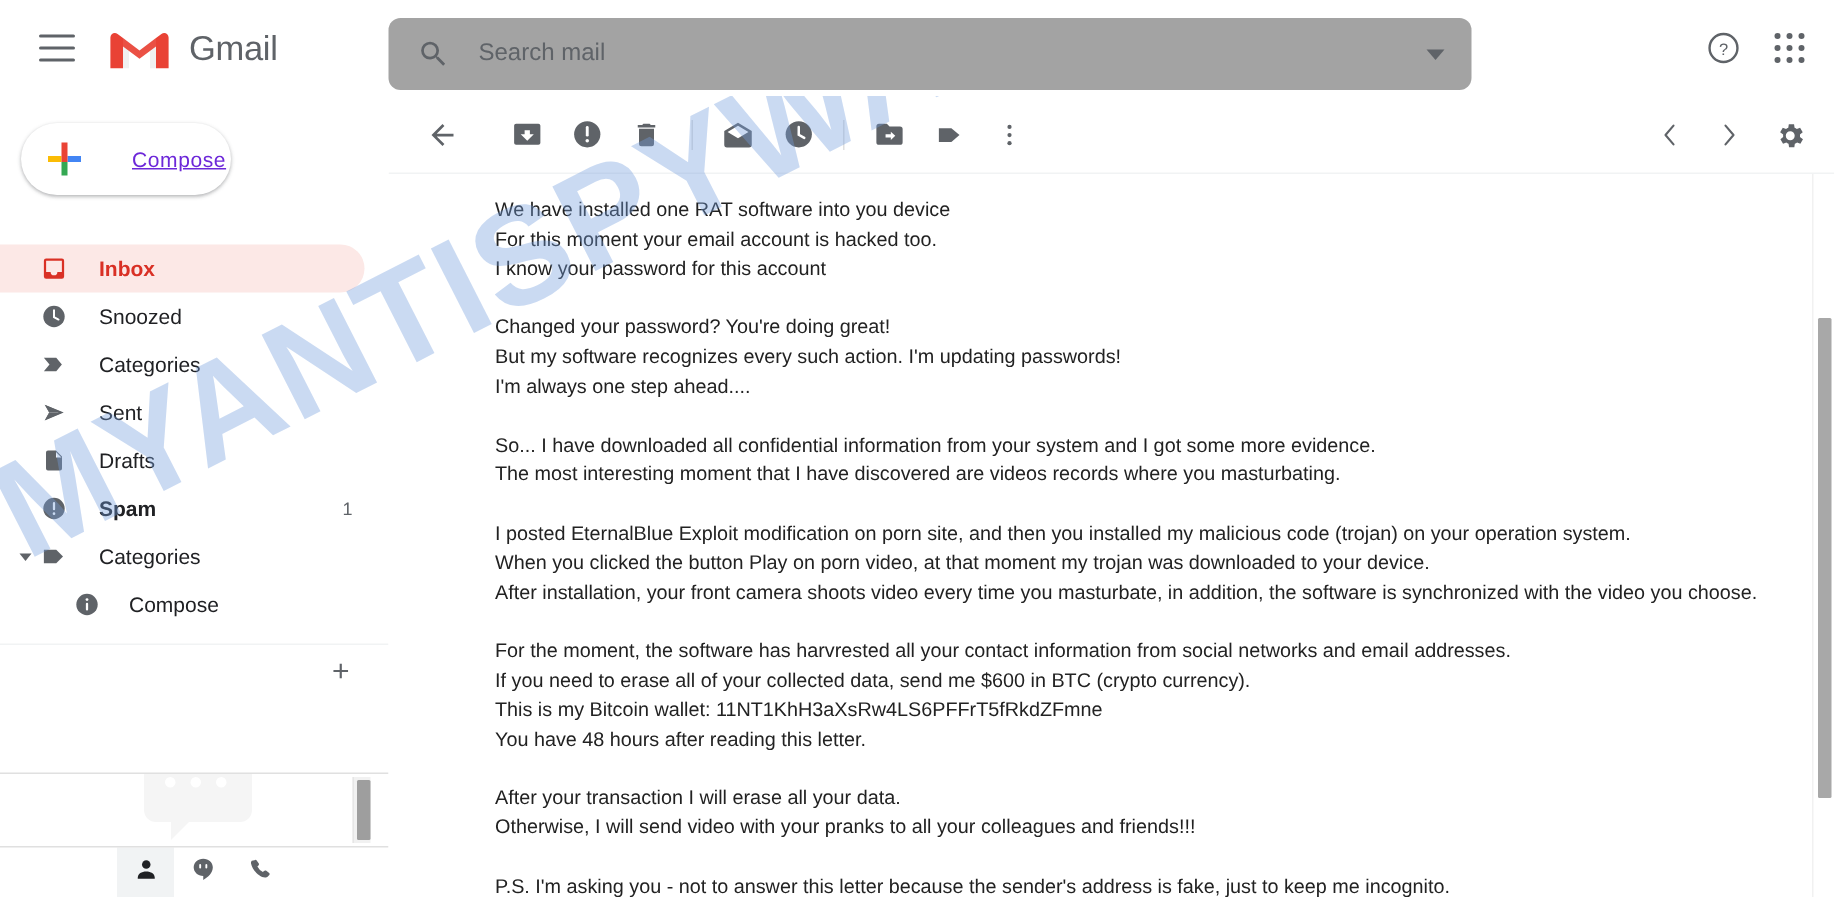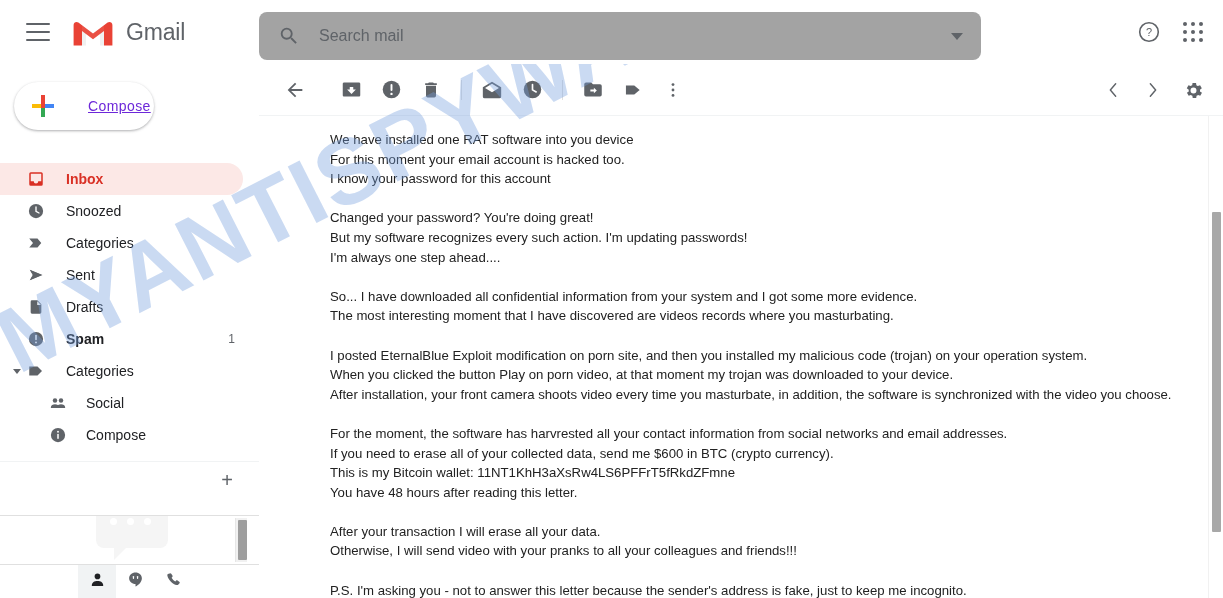--- a/index.html
+++ b/index.html
@@ -388,31 +388,20 @@
             <span class="cat-tri"></span>
           </span>
         <span class="nav-icon">
           <svg width="20" height="18" viewBox="0 0 24 24">
             <path fill="#5f6368" d="M3 6h11l6 6-6 6H3V6z"></path>
           </svg>
         </span>
         <span class="nav-label">Categories</span>
       </div>
 
-      <div class="nav-item sub">
-        <span class="nav-icon">
-          <svg width="20" height="18" viewBox="0 0 24 24">
-            <circle cx="8" cy="8.5" r="3" fill="#5f6368"></circle>
-            <circle cx="16" cy="8.5" r="3" fill="#5f6368"></circle>
-            <path fill="#5f6368" d="M2.5 17.5c0-2.6 2.6-4 5.5-4s5.5 1.4 5.5 4v1h-11v-1z"></path>
-            <path fill="#5f6368" d="M10.5 17.5c0-2.6 2.6-4 5.5-4s5.5 1.4 5.5 4v1h-11v-1z"></path>
-          </svg>
-        </span>
-        <span class="nav-label">Social</span>
-      </div>
 
       <div class="nav-item sub">
         <span class="nav-icon">
           <svg width="18" height="18" viewBox="0 0 24 24">
             <circle cx="12" cy="12" r="9.5" fill="#5f6368"></circle>
             <circle cx="12" cy="7.6" r="1.25" fill="#ffffff"></circle>
             <rect x="11" y="10.4" width="2" height="7" fill="#ffffff" rx="1"></rect>
           </svg>
         </span>
         <span class="nav-label">Compose</span>

